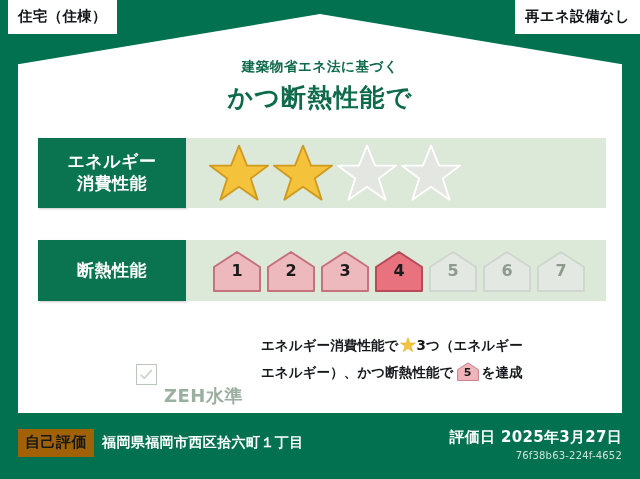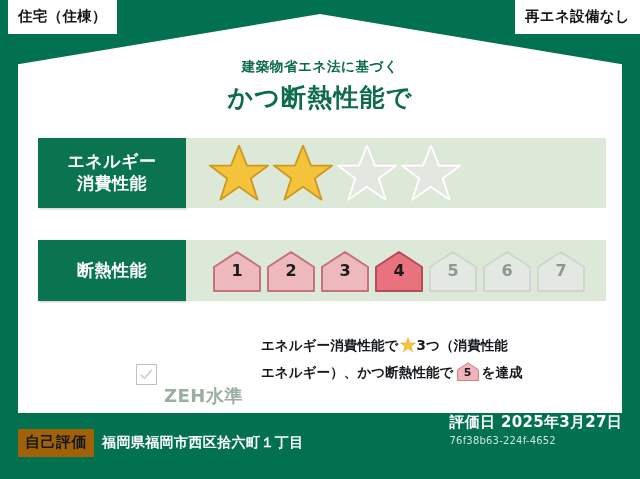--- a/index.html
+++ b/index.html
@@ -246,22 +246,22 @@
   .address {
     font-size: 14px;
     font-weight: bold;
     color: #ffffff;
     letter-spacing: 0.4px;
     white-space: nowrap;
   }
   .footer-right {
     position: absolute;
     right: 18px;
-    top: 0;
-    text-align: left;
+    top: 15px;
+    text-align: right;
   }
   .eval-date {
     font-size: 15px;
     font-weight: bold;
     color: #ffffff;
     letter-spacing: 0.3px;
     white-space: nowrap;
   }
   .eval-id {
     font-size: 10px;
@@ -368,21 +368,21 @@
           <path d="M2.2 8.4 L5.4 11.2 L12.4 3.4" fill="none" stroke="#c8d4ca" stroke-width="1.7" stroke-linecap="round" stroke-linejoin="round"></path>
         </svg>
       </span>
       <span class="zeh-text">ZEH水準</span>
     </div>
     <div class="zeh-desc">
       <span>エネルギー消費性能で</span><span class="inline-star">
         <svg width="16" height="16" viewBox="0 0 100 100" aria-hidden="true">
           <polygon points="50,5 62,37 97,37 69,58 80,92 50,71 20,92 31,58 3,37 38,37" fill="#f5c33b" stroke="#d9a427" stroke-width="3" stroke-linejoin="round"></polygon>
         </svg>
-      </span><span>3つ（消費性能</span><br>
+      </span><span>3つ（エネルギー</span><br>
       <span>エネルギー）、かつ断熱性能で</span><span class="inline-badge">
         <svg width="24" height="19" viewBox="0 0 50 42" aria-hidden="true">
           <path d="M2,41 L2,17 L25,2 L48,17 L48,41 Z" fill="#f0b5bb" stroke="#c4737d" stroke-width="2" stroke-linejoin="round"></path>
         </svg>
         <span class="num">5</span>
       </span><span>を達成</span>
     </div>
   </div>
 
   <div class="footer">

